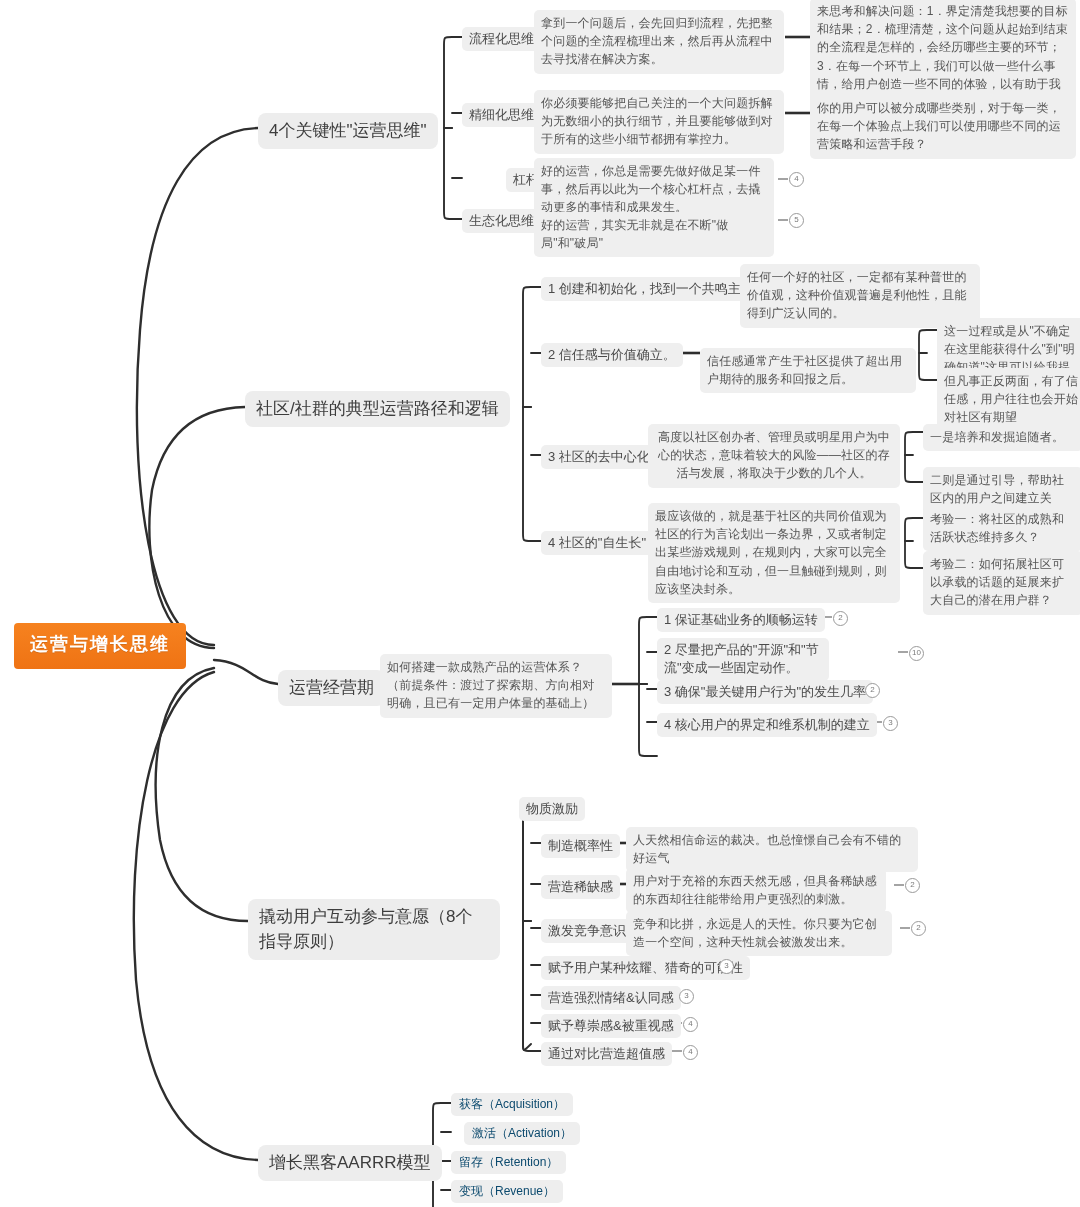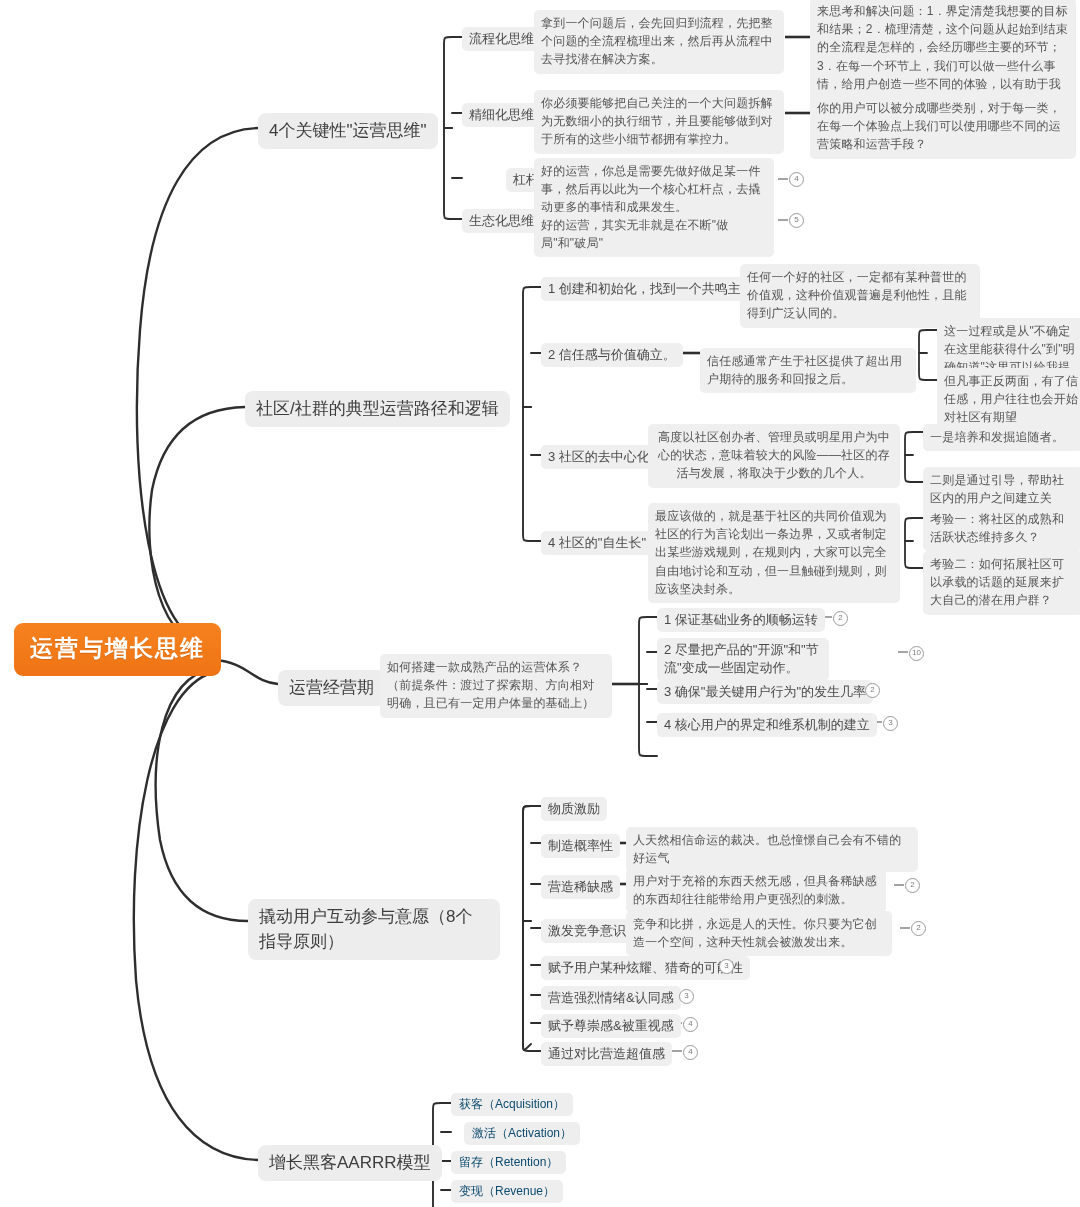--- a/index.html
+++ b/index.html
@@ -30,24 +30,24 @@
     color:#3b3b3b;
     line-height:1.42;
     padding:3px 8px;
   }
 
   
   .root{
     background:#f47b20;
     background:linear-gradient(180deg,#f6821f 0%,#ef7314 100%);
     color:#ffffff;
-    font-size:23px;
+    font-size:18px;
     font-weight:bold;
     letter-spacing:2px;
-    border-radius:9px;
+    border-radius:4px;
     padding:9px 16px 11px 16px;
     text-shadow:0 1px 0 rgba(0,0,0,.12);
     white-space:nowrap;
   }
 
   
   .topic{
     font-size:17px;
     color:#3d3d3d;
     padding:6px 11px;
@@ -284,21 +284,21 @@
   <div class="node sub" style="left:657px;top:680px;">3 确保"最关键用户行为"的发生几率</div>
   <div class="node sub" style="left:657px;top:713px;">4 核心用户的界定和维系机制的建立</div>
 
   <div class="badge" style="left:833px;top:611px;">2</div>
   <div class="badge" style="left:909px;top:646px;">10</div>
   <div class="badge" style="left:865px;top:683px;">2</div>
   <div class="badge" style="left:883px;top:716px;">3</div>
 
   <div class="node topic two-line" style="left:248px;top:899px;width:252px;">撬动用户互动参与意愿（8个指导原则）</div>
 
-  <div class="node sub" style="left:541px;top:797px;">物质激励</div>
+  <div class="node sub" style="left:519px;top:797px;">物质激励</div>
   <div class="node sub" style="left:541px;top:834px;">制造概率性</div>
   <div class="node sub" style="left:541px;top:875px;">营造稀缺感</div>
   <div class="node sub" style="left:541px;top:919px;">激发竞争意识</div>
   <div class="node sub" style="left:541px;top:956px;">赋予用户某种炫耀、猎奇的可能性</div>
   <div class="node sub" style="left:541px;top:986px;">营造强烈情绪&amp;认同感</div>
   <div class="node sub" style="left:541px;top:1014px;">赋予尊崇感&amp;被重视感</div>
   <div class="node sub" style="left:541px;top:1042px;">通过对比营造超值感</div>
 
   <div class="node para" style="left:626px;top:827px;width:292px;">人天然相信命运的裁决。也总憧憬自己会有不错的好运气</div>
   <div class="node para" style="left:626px;top:868px;width:260px;">用户对于充裕的东西天然无感，但具备稀缺感的东西却往往能带给用户更强烈的刺激。</div>

